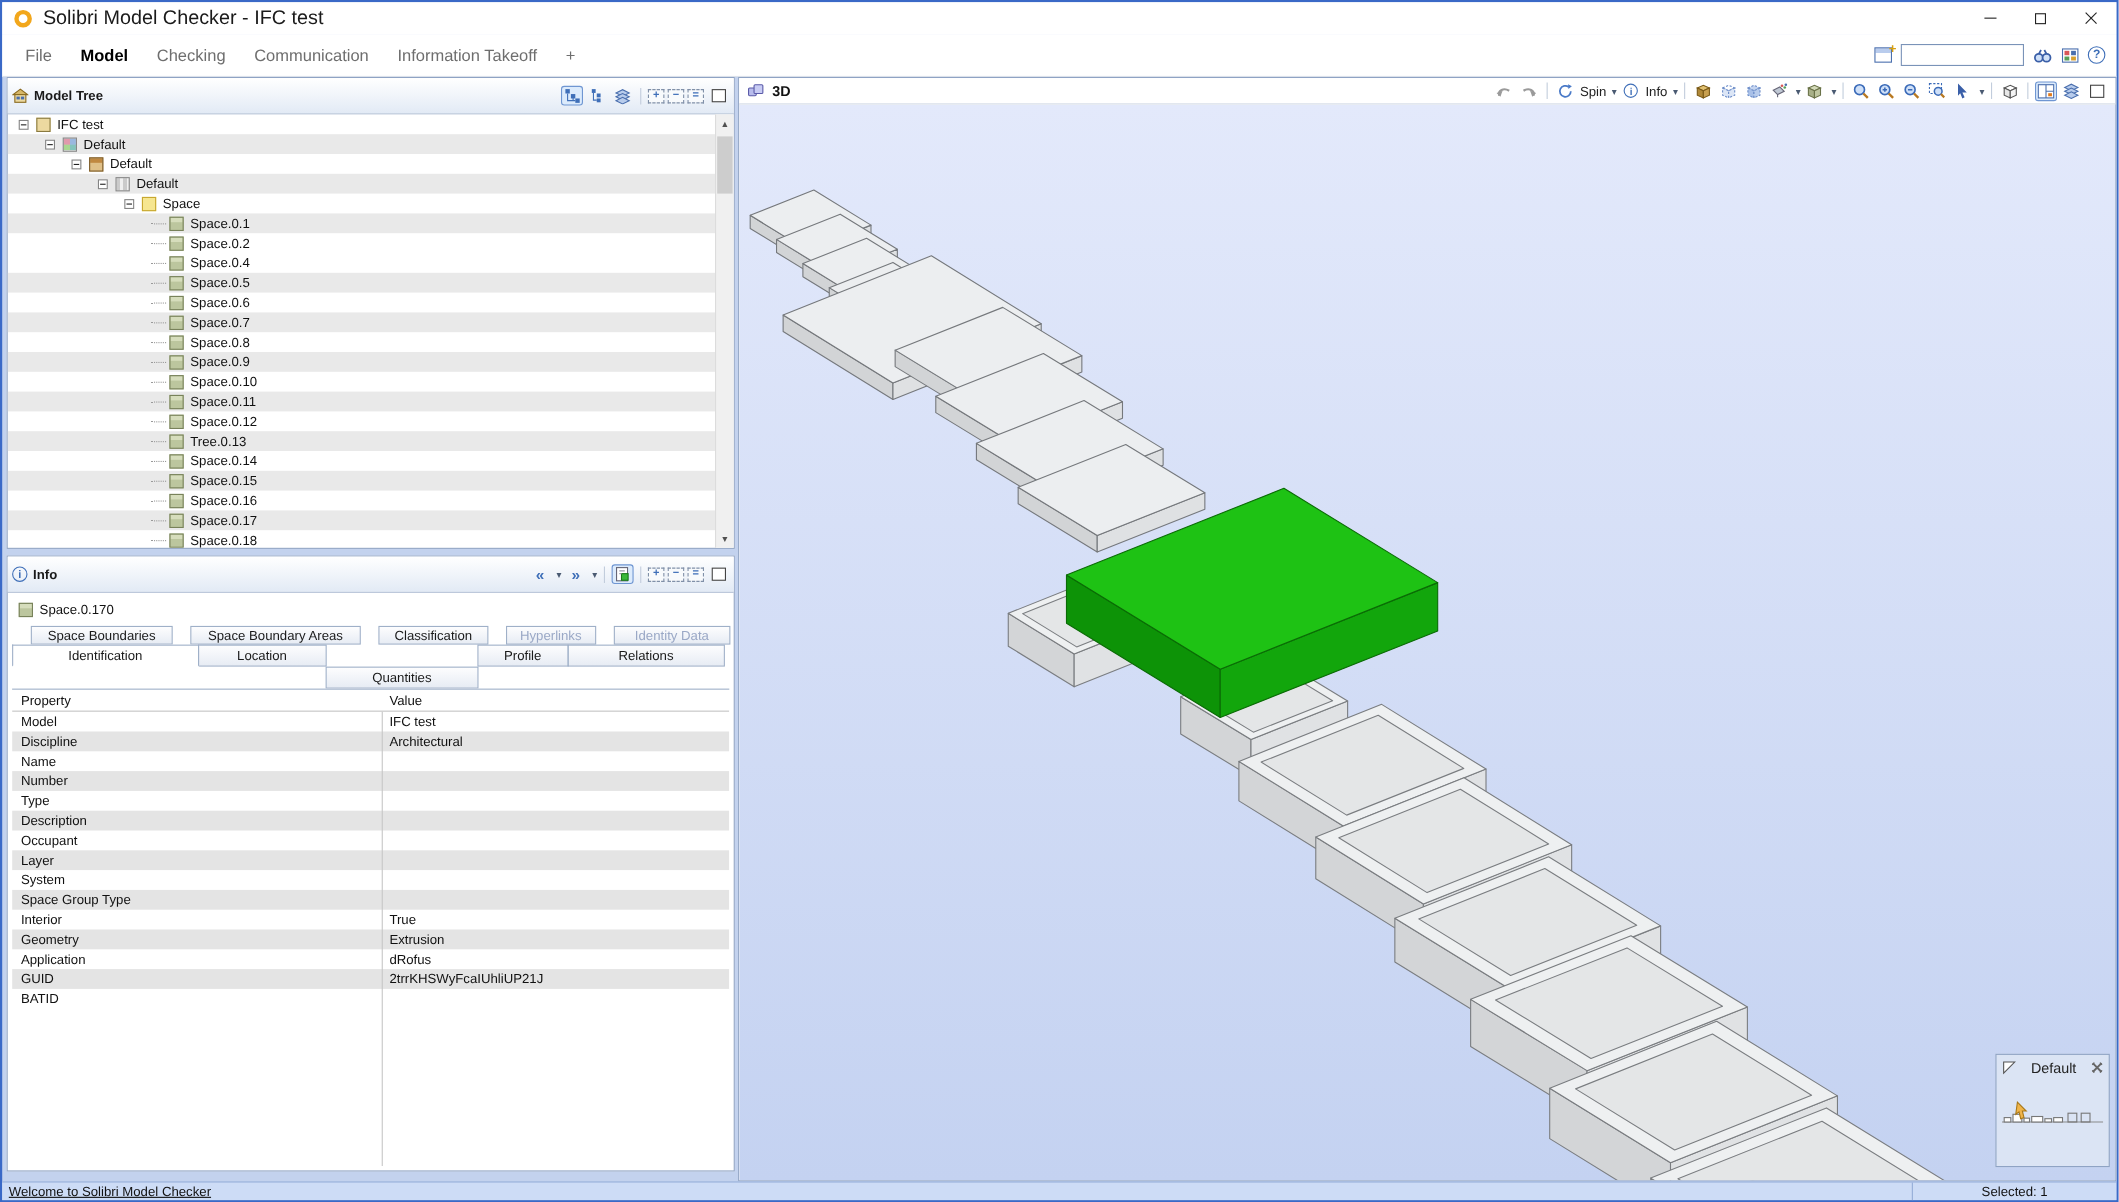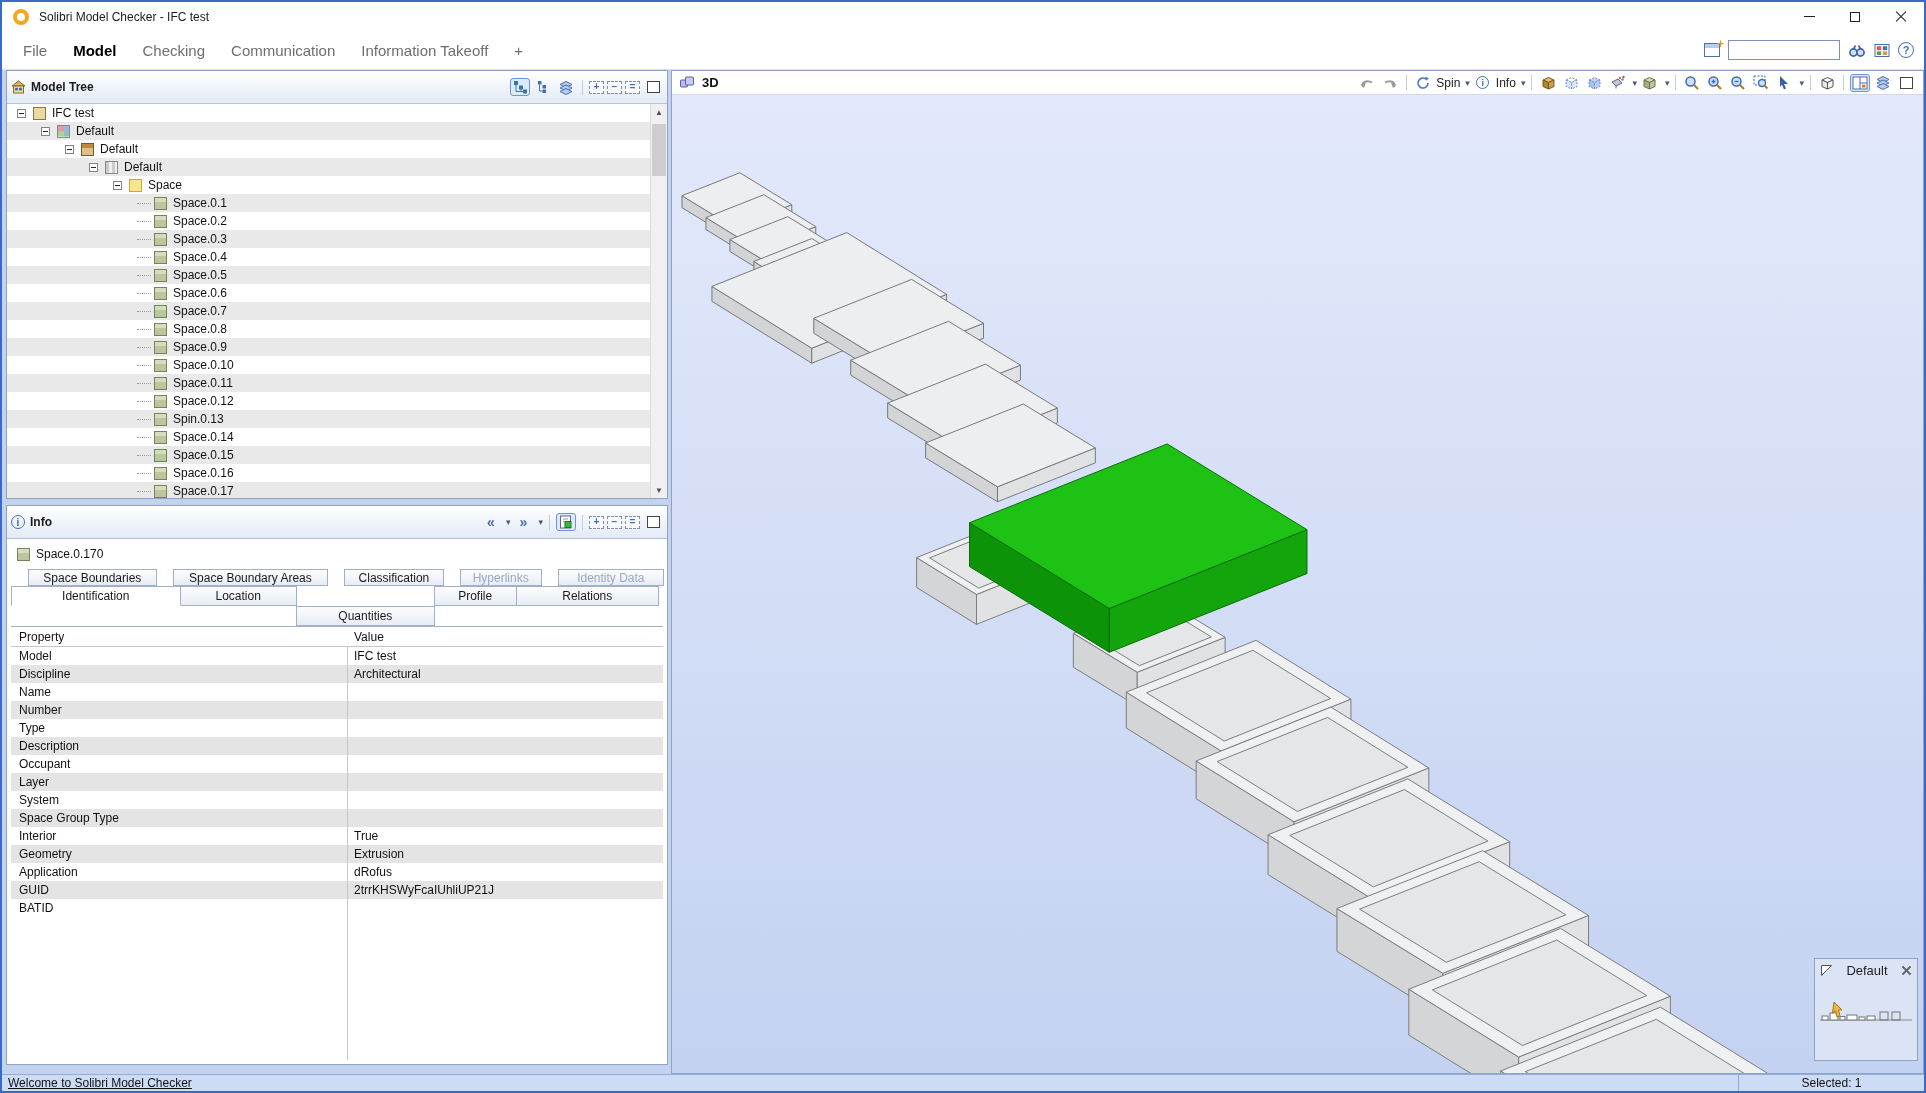--- a/index.html
+++ b/index.html
@@ -3,21 +3,21 @@
 <meta charset="utf-8">
 <style>
   html,body{margin:0;padding:0;}
   body{width:1926px;height:1093px;overflow:hidden;font-family:"Liberation Sans",sans-serif;background:#9db3d8;}
   *{box-sizing:border-box;}
   .window{width:1926px;height:1093px;display:flex;flex-direction:column;border:2px solid #3a69c7;background:#c3d2ee;}
 
   
   .titlebar{height:29px;background:#fff;display:flex;align-items:center;flex:0 0 auto;}
   .logo{width:16px;height:16px;border:4px solid #f2a71c;border-radius:50%;margin:0 10px 0 11px;background:#fff;flex:0 0 auto;}
-  .title-text{font-size:12px;color:#1a1a1a;}
+  .title-text{font-size:18px;color:#1a1a1a;}
   .win-controls{margin-left:auto;display:flex;height:100%;}
   .win-btn{width:46px;height:100%;display:flex;align-items:center;justify-content:center;}
   .glyph-min{width:11px;height:1px;background:#222;}
   .glyph-max{width:10px;height:10px;border:1px solid #222;}
   .glyph-close{position:relative;width:12px;height:12px;}
   .glyph-close::before,.glyph-close::after{content:"";position:absolute;left:-1px;top:5px;width:14px;height:1px;background:#222;}
   .glyph-close::before{transform:rotate(45deg);}  .glyph-close::after{transform:rotate(-45deg);}
 
   
   .menubar{height:39px;background:#fff;display:flex;align-items:center;border-bottom:1px solid #dbe1ea;padding:0 10px 0 8px;flex:0 0 auto;}
@@ -234,74 +234,69 @@
               <div class="tree-row stripe" style="padding-left: 130px;">
                 <span class="connector"></span>
                 <span class="ti ti-space"></span>
                 <span>Space.0.1</span>
               </div>
               <div class="tree-row" style="padding-left: 130px;">
                 <span class="connector"></span>
                 <span class="ti ti-space"></span>
                 <span>Space.0.2</span>
               </div>
+              <div class="tree-row" style="padding-left: 130px;">
+                <span class="connector"></span>
+                <span class="ti ti-space"></span>
+                <span>Space.0.4</span>
+              </div>
               <div class="tree-row stripe" style="padding-left: 130px;">
                 <span class="connector"></span>
                 <span class="ti ti-space"></span>
-                <span>Space.0.3</span>
-              </div>
-              <div class="tree-row" style="padding-left: 130px;">
-                <span class="connector"></span>
-                <span class="ti ti-space"></span>
-                <span>Space.0.4</span>
+                <span>Space.0.5</span>
+              </div>
+              <div class="tree-row" style="padding-left: 130px;">
+                <span class="connector"></span>
+                <span class="ti ti-space"></span>
+                <span>Space.0.6</span>
               </div>
               <div class="tree-row stripe" style="padding-left: 130px;">
                 <span class="connector"></span>
                 <span class="ti ti-space"></span>
-                <span>Space.0.5</span>
-              </div>
-              <div class="tree-row" style="padding-left: 130px;">
-                <span class="connector"></span>
-                <span class="ti ti-space"></span>
-                <span>Space.0.6</span>
+                <span>Space.0.7</span>
+              </div>
+              <div class="tree-row" style="padding-left: 130px;">
+                <span class="connector"></span>
+                <span class="ti ti-space"></span>
+                <span>Space.0.8</span>
               </div>
               <div class="tree-row stripe" style="padding-left: 130px;">
                 <span class="connector"></span>
                 <span class="ti ti-space"></span>
-                <span>Space.0.7</span>
-              </div>
-              <div class="tree-row" style="padding-left: 130px;">
-                <span class="connector"></span>
-                <span class="ti ti-space"></span>
-                <span>Space.0.8</span>
+                <span>Space.0.9</span>
+              </div>
+              <div class="tree-row" style="padding-left: 130px;">
+                <span class="connector"></span>
+                <span class="ti ti-space"></span>
+                <span>Space.0.10</span>
               </div>
               <div class="tree-row stripe" style="padding-left: 130px;">
                 <span class="connector"></span>
                 <span class="ti ti-space"></span>
-                <span>Space.0.9</span>
-              </div>
-              <div class="tree-row" style="padding-left: 130px;">
-                <span class="connector"></span>
-                <span class="ti ti-space"></span>
-                <span>Space.0.10</span>
+                <span>Space.0.11</span>
+              </div>
+              <div class="tree-row" style="padding-left: 130px;">
+                <span class="connector"></span>
+                <span class="ti ti-space"></span>
+                <span>Space.0.12</span>
               </div>
               <div class="tree-row stripe" style="padding-left: 130px;">
                 <span class="connector"></span>
                 <span class="ti ti-space"></span>
-                <span>Space.0.11</span>
-              </div>
-              <div class="tree-row" style="padding-left: 130px;">
-                <span class="connector"></span>
-                <span class="ti ti-space"></span>
-                <span>Space.0.12</span>
-              </div>
-              <div class="tree-row stripe" style="padding-left: 130px;">
-                <span class="connector"></span>
-                <span class="ti ti-space"></span>
-                <span>Spin.0.13</span>
+                <span>Tree.0.13</span>
               </div>
               <div class="tree-row" style="padding-left: 130px;">
                 <span class="connector"></span>
                 <span class="ti ti-space"></span>
                 <span>Space.0.14</span>
               </div>
               <div class="tree-row stripe" style="padding-left: 130px;">
                 <span class="connector"></span>
                 <span class="ti ti-space"></span>
                 <span>Space.0.15</span>

